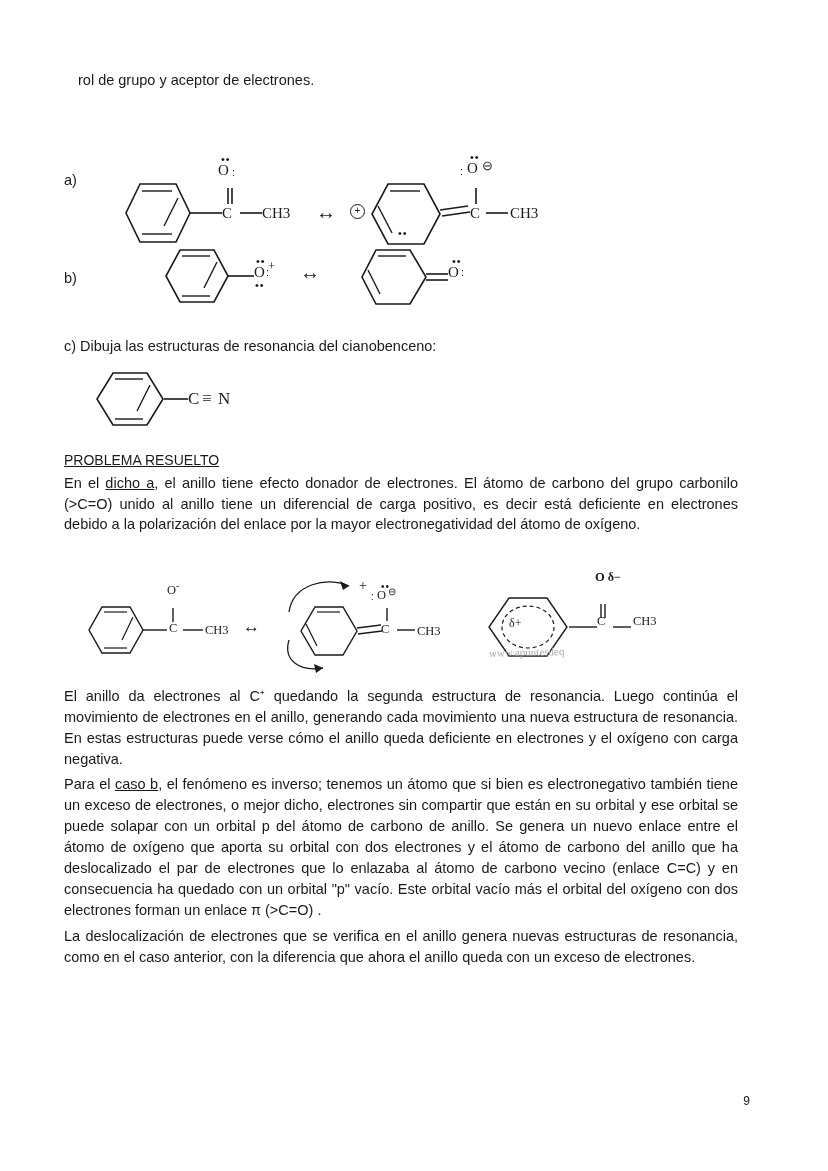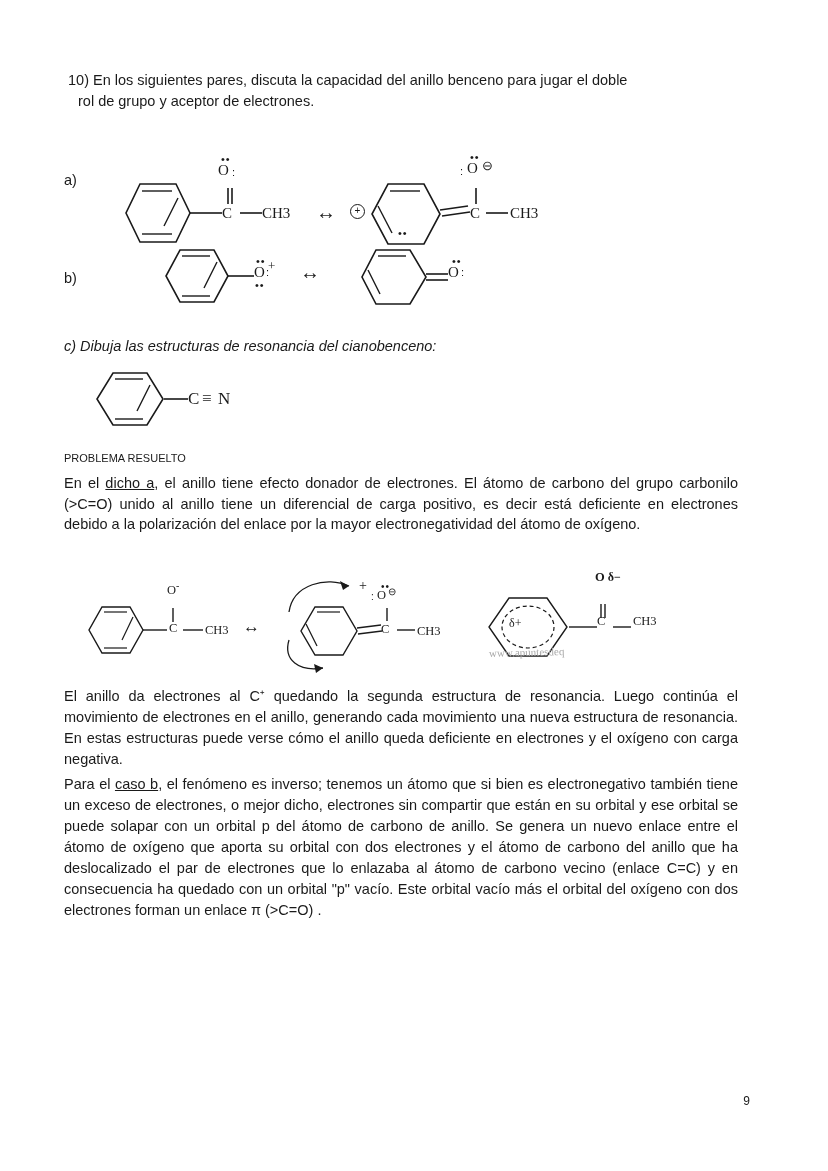--- a/index.html
+++ b/index.html
@@ -91,36 +91,36 @@
     line-height: 11px;
     text-align: center;
   }
 
   
   .q10c {
     position: absolute;
     left: 64px;
     top: 338px;
     font-size: 14.5px;
-    font-style: italic;
   }
   .scheme-c {
     position: absolute;
     left: 92px;
     top: 370px;
     width: 230px;
     height: 60px;
   }
 
   
   .prob-head {
     position: absolute;
     left: 64px;
     top: 452px;
-    font-size: 11px;
+    font-size: 14px;
+    text-decoration: underline;
   }
   .prob-body {
     position: absolute;
     left: 64px;
     top: 473px;
     width: 674px;
     font-size: 14.5px;
     line-height: 1.42;
     text-align: justify;
   }
@@ -161,21 +161,20 @@
     font-size: 12px;
   }
   u { text-decoration: underline; }
 </style>
 </head>
 <body>
 
 <div class="page">
 
   <div class="q10">
-    <span>10) En los siguientes pares, discuta la capacidad del anillo benceno para jugar el doble</span>
     <span class="l2">rol de grupo y aceptor de electrones.</span>
   </div>
 
   <div class="label-a">a)</div>
   <div class="label-b">b)</div>
 
   <div class="scheme-a">
 
     <div class="benzene" style="left:10px; top:38px;">
       <svg width="72" height="70" viewBox="0 0 72 70">
@@ -349,15 +348,16 @@
     <div class="atom" style="left:512px; top:46px;">C</div>
     <div class="atom" style="left:548px; top:46px;">CH3</div>
 
     <div class="faded" style="left:404px; top:78px;">www.apuntesdeq</div>
   </div>
 
   <div class="para p1">El anillo da electrones al C⁺ quedando la segunda estructura de resonancia. Luego continúa el movimiento de electrones en el anillo, generando cada movimiento una nueva estructura de resonancia. En estas estructuras puede verse cómo el anillo queda deficiente en electrones y el oxígeno con carga negativa.</div>
 
   <div class="para p2"><span>Para el </span><u>caso b</u><span>, el fenómeno es inverso; tenemos un átomo que si bien es electronegativo también tiene un exceso de electrones, o mejor dicho, electrones sin compartir que están en su orbital y ese orbital se puede solapar con un orbital p del átomo de carbono de anillo. Se genera un nuevo enlace entre el átomo de oxígeno que aporta su orbital con dos electrones y el átomo de carbono del anillo que ha deslocalizado el par de electrones que lo enlazaba al átomo de carbono vecino (enlace C=C) y en consecuencia ha quedado con un orbital "p" vacío. Este orbital vacío más el orbital del oxígeno con dos electrones forman un enlace π (&gt;C=O) .</span></div>
 
+  <div class="para p3">La deslocalización de electrones que se verifica en el anillo genera nuevas estructuras de resonancia, como en el caso anterior, con la diferencia que ahora el anillo queda con un exceso de electrones.</div>
 
   <div class="pageno">9</div>
 </div>
 
 </body></html>

